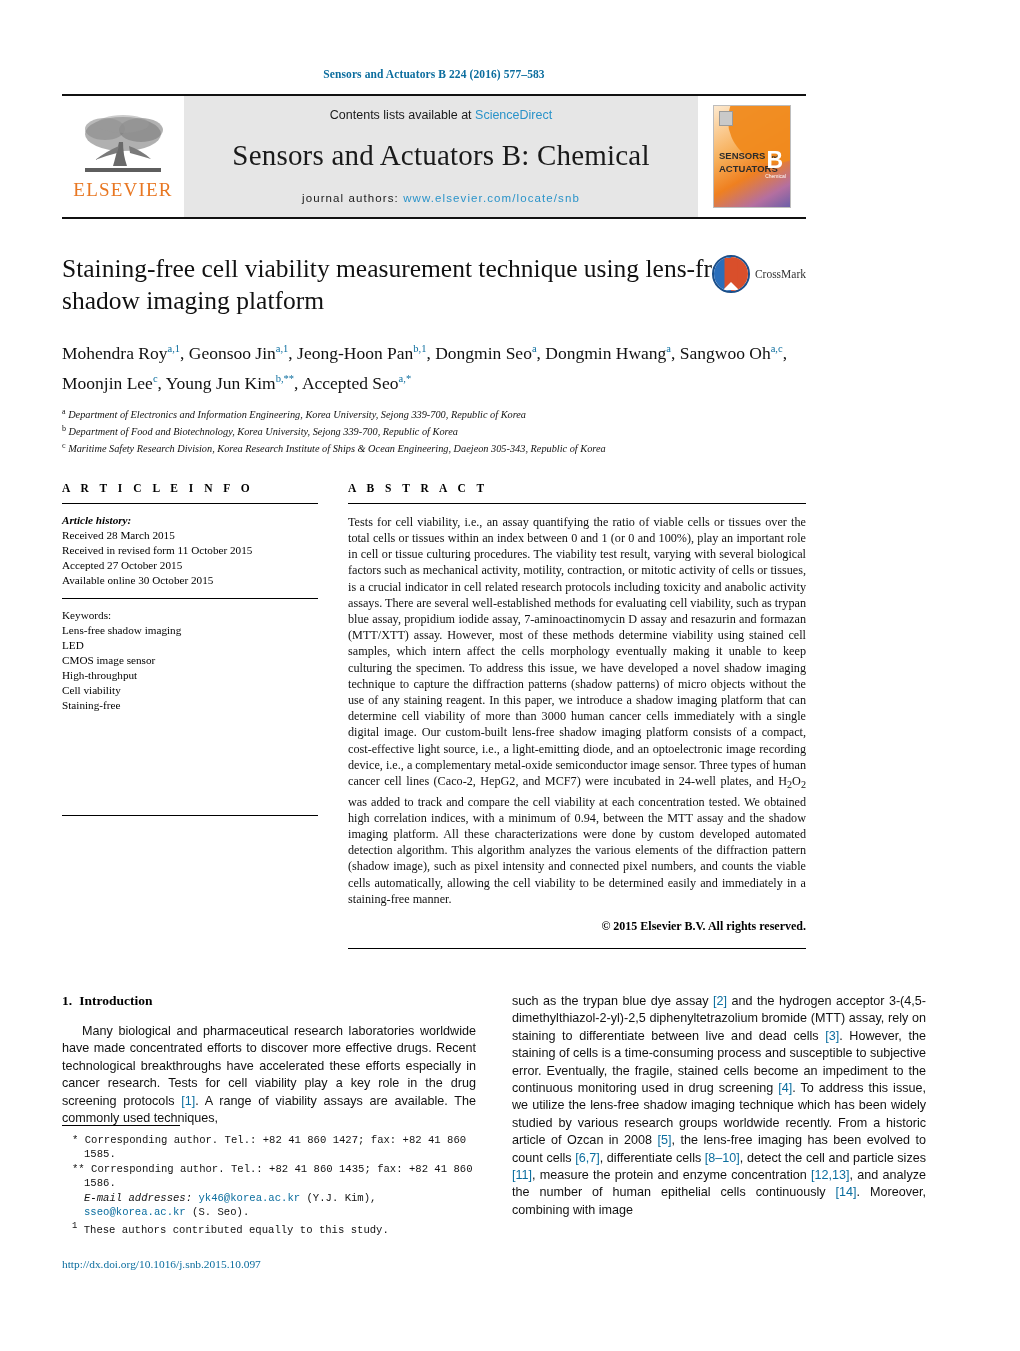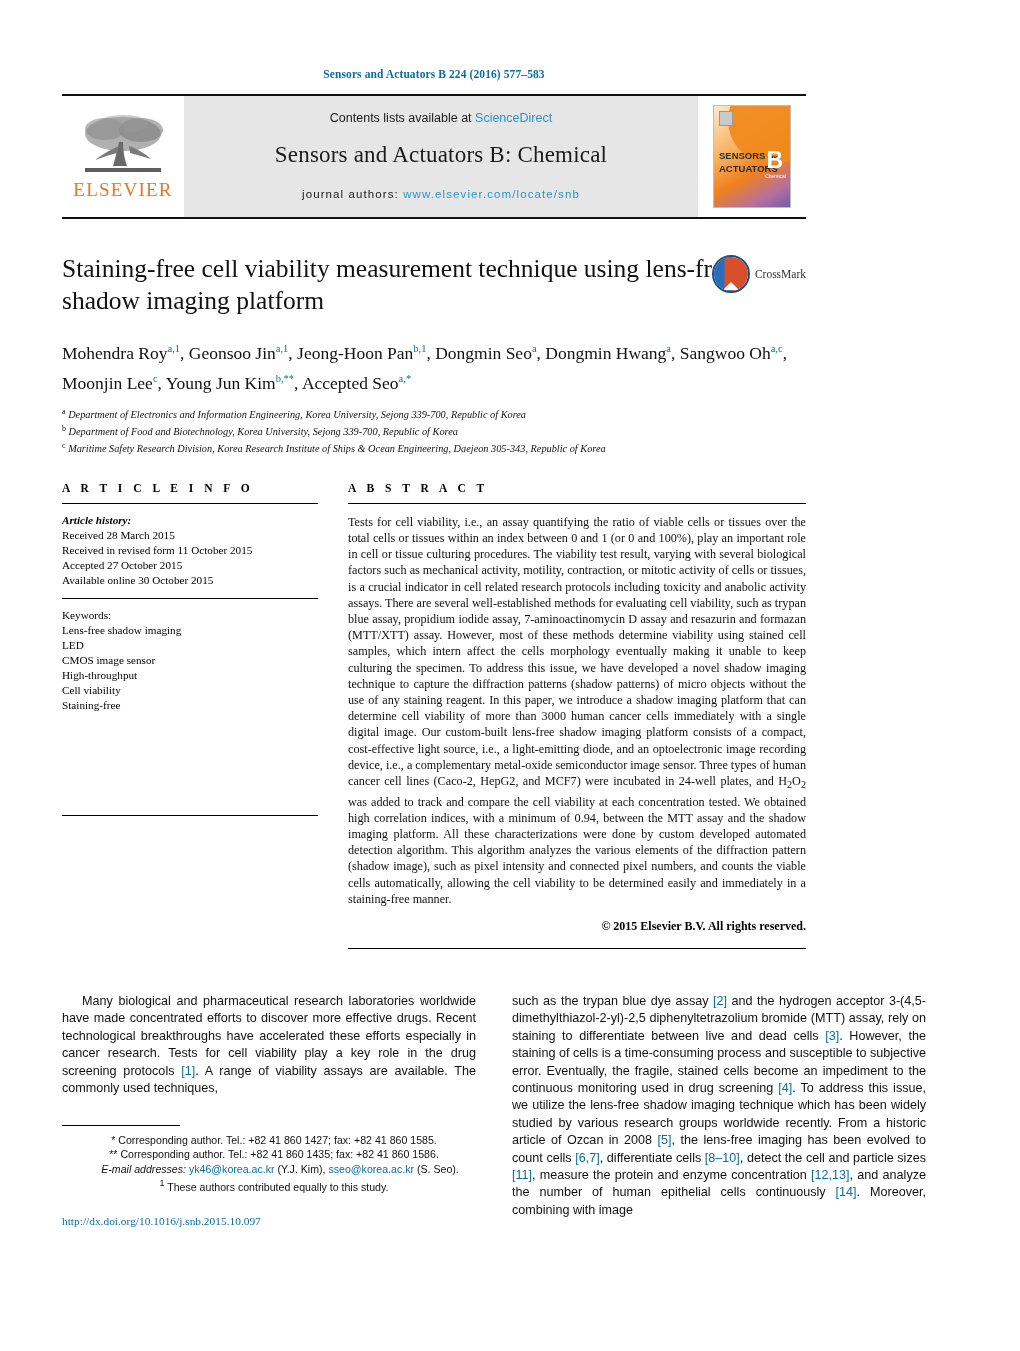--- a/index.html
+++ b/index.html
@@ -62,21 +62,21 @@
     padding: 6px 0 8px;
   }
   .contents-line {
     font-family: "Liberation Sans", sans-serif;
     font-size: 12.5px;
     color: #1a1a1a;
   }
   .contents-line .sd { color: #2a93c9; }
   .journal-title {
     font-family: "Liberation Serif", serif;
-    font-size: 23px;
+    font-size: 29px;
     color: #1a1a1a;
     margin: 17px 0 20px;
     letter-spacing: .2px;
   }
   .homepage {
     font-family: "Liberation Sans", sans-serif;
     font-size: 11.5px;
     letter-spacing: 1.1px;
     color: #1a1a1a;
   }
@@ -241,27 +241,26 @@
 
   
   .footnotes {
     position: absolute;
     left: 62px;
     top: 1125px;
     width: 414px;
   }
   .fn-rule { border-top: 1.2px solid #000; width: 118px; margin-bottom: 7px; }
   .fn {
-    font-family: Liberation Sans, sans-serif;
+    font-family: Liberation Mono, monospace;
     font-size: 10.6px;
     line-height: 14.4px;
     padding-left: 22px;
     text-indent: -12px;
     color: #111;
-    text-align: center;
   }
   .fn .mk { font-weight: normal; }
   .fn .it { font-style: italic; }
   .fn a, .fn .lnk { color: #0b6d9e; text-decoration: none; }
   .doi-block { margin-top: 20px; }
   .doi-line {
     font-family: "Liberation Serif", serif;
     font-size: 11.4px;
     color: #0b6d9e;
     line-height: 15px;
@@ -376,20 +375,23 @@
       <div class="sec-head">A B S T R A C T</div>
       <div class="rule-top"></div>
       <div class="abs-body">Tests for cell viability, i.e., an assay quantifying the ratio of viable cells or tissues over the total cells or tissues within an index between 0 and 1 (or 0 and 100%), play an important role in cell or tissue culturing procedures. The viability test result, varying with several biological factors such as mechanical activity, motility, contraction, or mitotic activity of cells or tissues, is a crucial indicator in cell related research protocols including toxicity and anabolic activity assays. There are several well-established methods for evaluating cell viability, such as trypan blue assay, propidium iodide assay, 7-aminoactinomycin D assay and resazurin and formazan (MTT/XTT) assay. However, most of these methods determine viability using stained cell samples, which intern affect the cells morphology eventually making it unable to keep culturing the specimen. To address this issue, we have developed a novel shadow imaging technique to capture the diffraction patterns (shadow patterns) of micro objects without the use of any staining reagent. In this paper, we introduce a shadow imaging platform that can determine cell viability of more than 3000 human cancer cells immediately with a single digital image. Our custom-built lens-free shadow imaging platform consists of a compact, cost-effective light source, i.e., a light-emitting diode, and an optoelectronic image recording device, i.e., a complementary metal-oxide semiconductor image sensor. Three types of human cancer cell lines (Caco-2, HepG2, and MCF7) were incubated in 24-well plates, and <span>H<sub>2</sub>O<sub>2</sub></span> was added to track and compare the cell viability at each concentration tested. We obtained high correlation indices, with a minimum of 0.94, between the MTT assay and the shadow imaging platform. All these characterizations were done by custom developed automated detection algorithm. This algorithm analyzes the various elements of the diffraction pattern (shadow image), such as pixel intensity and connected pixel numbers, and counts the viable cells automatically, allowing the cell viability to be determined easily and immediately in a staining-free manner.</div>
       <div class="copyright">© 2015 Elsevier B.V. All rights reserved.</div>
       <div class="abs-rule-end"></div>
     </div>
   </div>
 
   <div class="bodycols">
     <div class="bcol">
+      <div class="h2">
+        <span class="num">1.</span><span>Introduction</span>
+      </div>
       <p class="para indent">
         <span>Many biological and pharmaceutical research laboratories worldwide have made concentrated efforts to discover more effective drugs. Recent technological breakthroughs have accelerated these efforts especially in cancer research. Tests for cell viability play a key role in the drug screening protocols </span><span class="ref">[1]</span><span>. A range of viability assays are available. The commonly used techniques,</span>
       </p>
     </div>
     <div class="bcol">
       <p class="para">such as the trypan blue dye assay <span class="ref">[2]</span> and the hydrogen acceptor 3-(4,5-dimethylthiazol-2-yl)-2,5 diphenyltetrazolium bromide (MTT) assay, rely on staining to differentiate between live and dead cells <span class="ref">[3]</span>. However, the staining of cells is a time-consuming process and susceptible to subjective error. Eventually, the fragile, stained cells become an impediment to the continuous monitoring used in drug screening <span class="ref">[4]</span>. To address this issue, we utilize the lens-free shadow imaging technique which has been widely studied by various research groups worldwide recently. From a historic article of Ozcan in 2008 <span class="ref">[5]</span>, the lens-free imaging has been evolved to count cells <span class="ref">[6,7]</span>, differentiate cells <span class="ref">[8–10]</span>, detect the cell and particle sizes <span class="ref">[11]</span>, measure the protein and enzyme concentration <span class="ref">[12,13]</span>, and analyze the number of human epithelial cells continuously <span class="ref">[14]</span>. Moreover, combining with image</p>
     </div>
   </div>
 
   <div class="footnotes">

